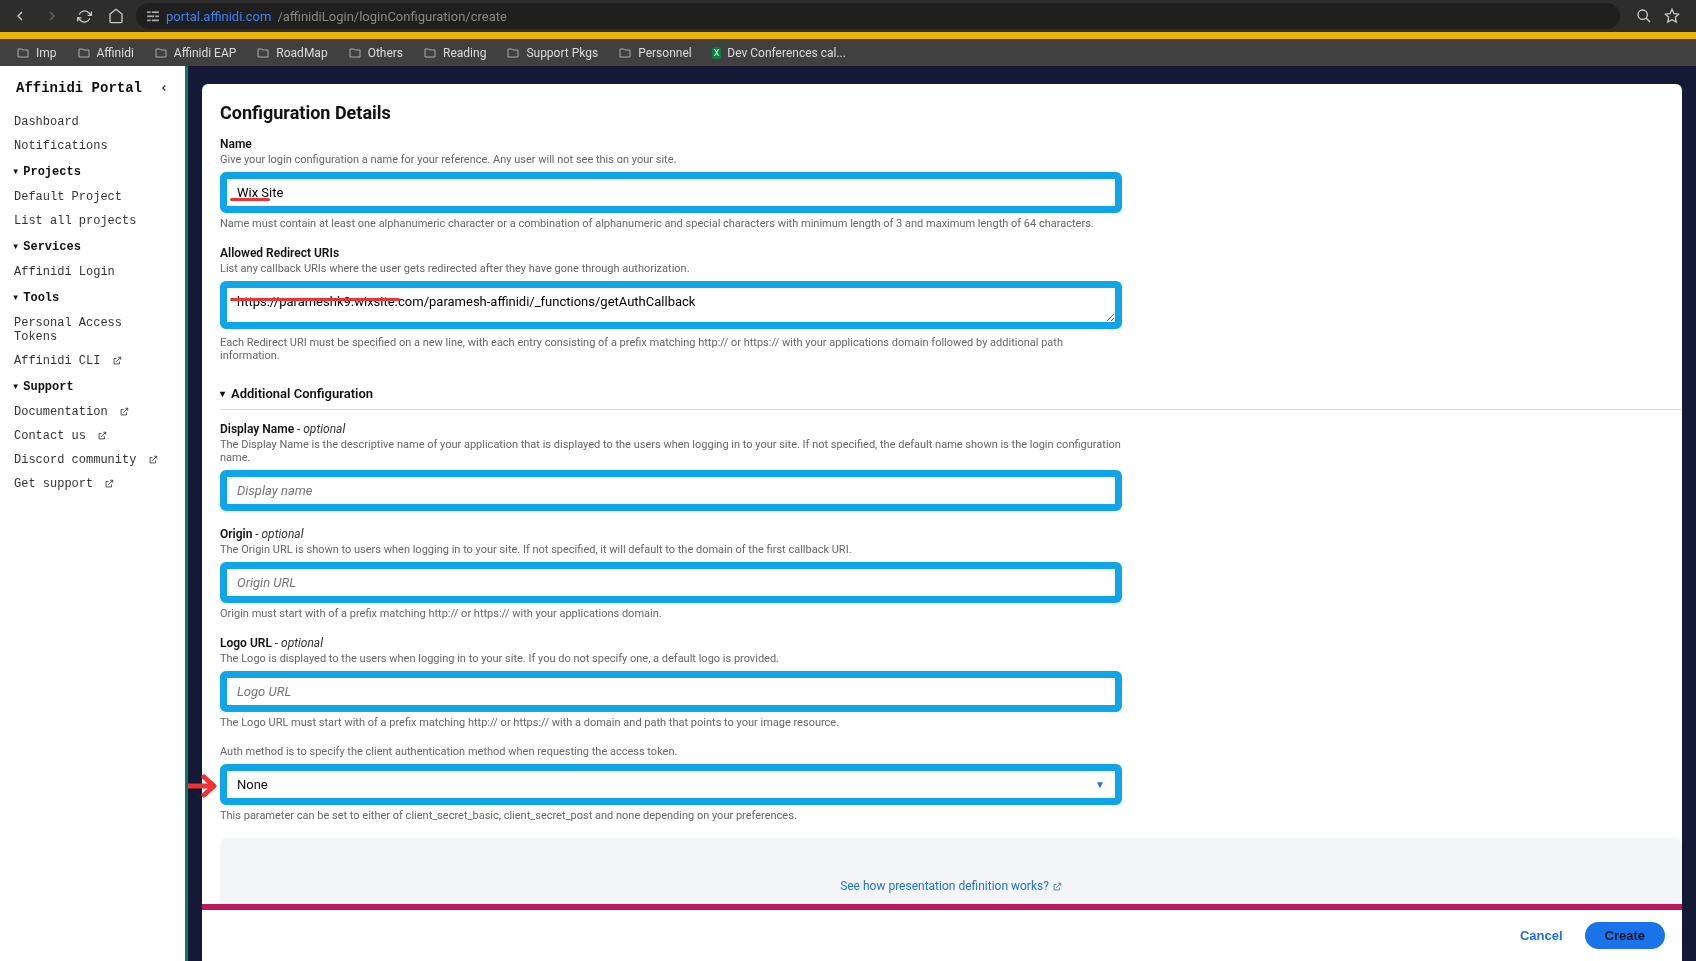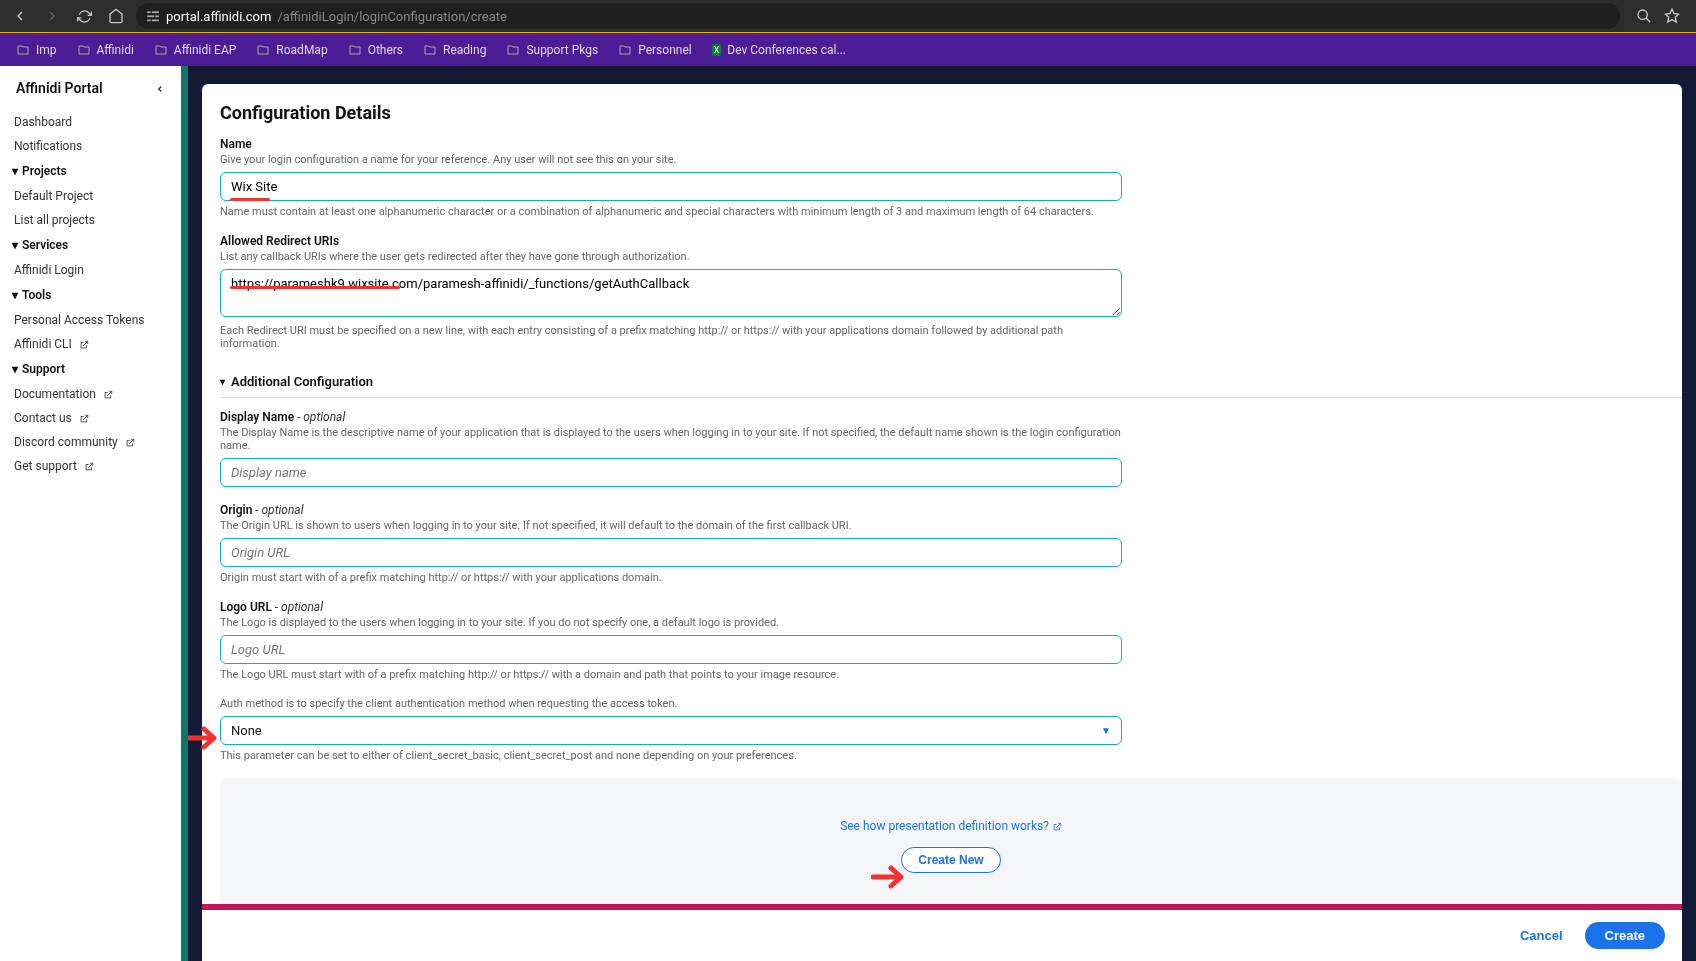--- a/index.html
+++ b/index.html
@@ -3,72 +3,72 @@
 <meta charset="utf-8">
 <style>
 * { box-sizing: border-box; margin: 0; padding: 0; }
 body { font-family: -apple-system, BlinkMacSystemFont, "Segoe UI", Roboto, Arial, sans-serif; font-size: 13px; color: #111; background: #fff; overflow: hidden; }
 
 
 .browser-chrome { background: #2d2d2d; height: 32px; display: flex; align-items: center; padding: 0 8px; gap: 8px; }
 .nav-btn { width: 24px; height: 24px; display: flex; align-items: center; justify-content: center; color: #ccc; cursor: pointer; border-radius: 50%; }
 .nav-btn.disabled { color: #666; }
 .url-bar { flex: 1; background: #1f1f1f; border-radius: 16px; height: 26px; display: flex; align-items: center; padding: 0 10px; color: #ccc; font-size: 13px; gap: 6px; }
-.url-bar .domain { color: #ffffff; }
+.url-bar .domain { color: #3b82f6; }
 .url-bar .path { color: #888; }
 .chrome-right { display: flex; gap: 12px; color: #ccc; padding: 0 8px; }
 
 
-.bookmark-bar { background: #4c1d95; height: 34px; display: flex; align-items: center; padding: 0 8px; gap: 4px; border-top: 1px solid #eab308; }
+.bookmark-bar { background: #404040; height: 34px; display: flex; align-items: center; padding: 0 8px; gap: 4px; border-top: 7px solid #eab308; }
 .bookmark { display: flex; align-items: center; gap: 6px; color: #ddd; font-size: 12px; padding: 4px 8px; border-radius: 4px; cursor: pointer; }
 .folder-icon { width: 14px; height: 12px; fill: #aaa; }
 
 
 .page { display: flex; height: calc(961px - 32px - 34px); background: #141a35; }
 
 
-.sidebar { width: 188px; background: #fff; border-right: 7px solid #0f766e; display: flex; flex-direction: column; }
+.sidebar { width: 188px; background: #fff; border-right: 3px solid #0f766e; display: flex; flex-direction: column; font-family: Liberation Mono, monospace; }
 .sidebar-header { display: flex; align-items: center; justify-content: space-between; padding: 14px 16px; font-weight: 600; font-size: 14px; }
 .sidebar-collapse { cursor: pointer; color: #666; }
 .sidebar-section { font-size: 12px; }
 .sidebar-heading { padding: 6px 12px; font-weight: 600; font-size: 12px; display: flex; align-items: center; gap: 4px; }
 .sidebar-item { padding: 5px 14px; font-size: 12px; color: #333; cursor: pointer; }
 .ext-icon { display: inline-block; width: 10px; height: 10px; margin-left: 4px; position: relative; top: 0px; }
 
 
 .main { flex: 1; background: #141a35; display: flex; flex-direction: column; }
 .main-scroll { flex: 1; overflow-y: auto; padding: 18px 0 0 0; }
 .card { background: #fff; margin: 0 14px; border-radius: 6px 6px 0 0; padding: 18px 560px 18px 18px; min-height: 100%; }
 .card h1 { font-size: 18px; font-weight: 700; margin-bottom: 14px; }
 
 .field { margin-bottom: 16px; }
 .field-label { font-size: 12px; font-weight: 600; margin-bottom: 2px; }
 .optional { font-style: italic; font-weight: 400; color: #333; }
 .field-desc { font-size: 11px; color: #666; margin-bottom: 6px; }
 .field-help { font-size: 11px; color: #666; margin-top: 4px; }
-.input, .textarea, .select { width: 100%; border: 1px solid #0ea5e9; border-radius: 6px; padding: 6px 10px; font-size: 13px; font-family: inherit; background: #fff; }
+.input, .textarea, .select { width: 100%; border: 7px solid #0ea5e9; border-radius: 6px; padding: 6px 10px; font-size: 13px; font-family: inherit; background: #fff; }
 .textarea { resize: vertical; height: 48px; }
 .select { display: flex; justify-content: space-between; align-items: center; cursor: pointer; }
 .select-caret { color: #1a73e8; font-size: 10px; }
 
 .section-header { display: flex; align-items: center; gap: 6px; font-size: 13px; font-weight: 600; padding: 8px 0; border-bottom: 1px solid #ddd; margin-bottom: 12px; cursor: pointer; }
 .section-header .caret { font-size: 10px; }
 
 .wide-field { margin-right: -560px; }
 .wide-field .section-header { margin-right: 0; }
 
 .pd-box { background: #f4f5f7; border-radius: 6px; padding: 40px 20px; text-align: center; margin-top: 4px; }
 .pd-box .msg { font-size: 13px; color: #333; margin-bottom: 20px; }
 .pd-box .link { color: #1a73e8; font-size: 12px; cursor: pointer; margin-bottom: 14px; display: inline-block; }
 .create-new-btn { border: 1.5px solid #1a73e8; color: #1a73e8; background: #fff; border-radius: 16px; padding: 5px 16px; font-size: 12px; font-weight: 600; cursor: pointer; }
 
 
 .footer { background: #fff; border-top: 6px solid #be185d; padding: 12px 17px; display: flex; justify-content: flex-end; gap: 12px; margin: 0 14px; }
 .btn-cancel { color: #1a73e8; background: none; border: none; font-size: 13px; font-weight: 600; cursor: pointer; padding: 6px 10px; }
-.btn-primary { background: #1a73e8; color: #ffffff; border: none; border-radius: 16px; padding: 6px 20px; font-size: 13px; font-weight: 600; cursor: pointer; }
+.btn-primary { background: #1a73e8; color: #0f172a; border: none; border-radius: 16px; padding: 6px 20px; font-size: 13px; font-weight: 600; cursor: pointer; }
 
 
 .underline-red { position: absolute; height: 3px; background: #e33; border-radius: 2px; }
 .arrow-red { position: absolute; pointer-events: none; }
 
 
 svg { display: inline-block; vertical-align: middle; }
 </style>
 </head>
 <body>

